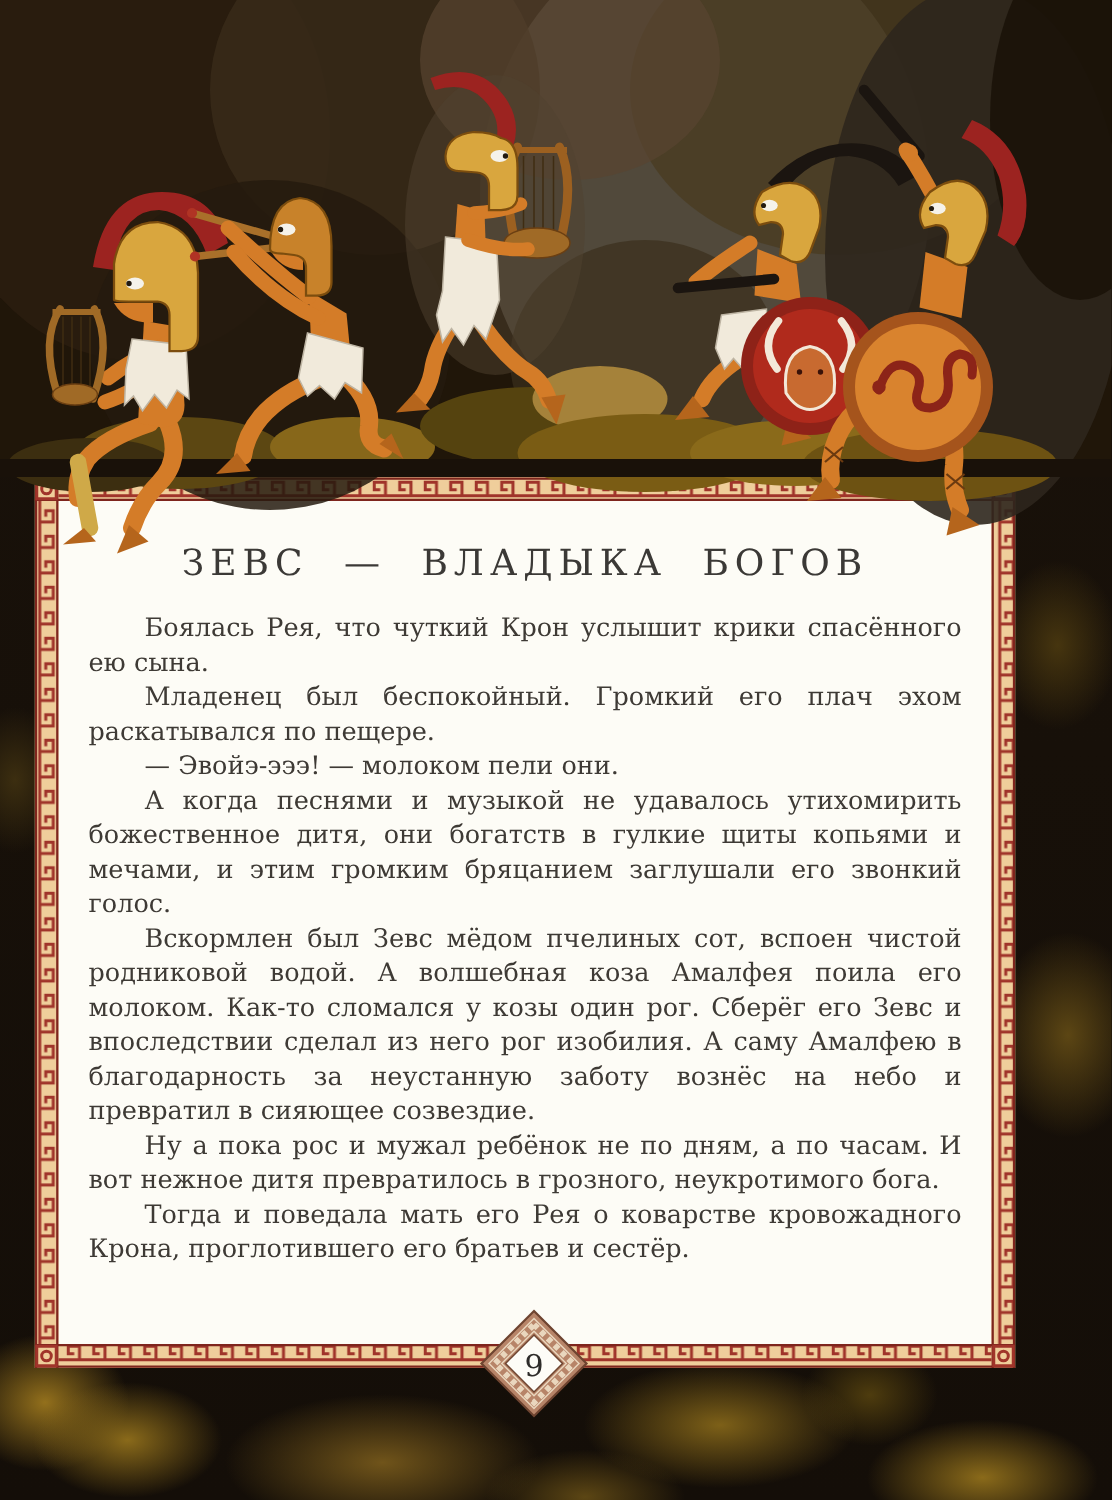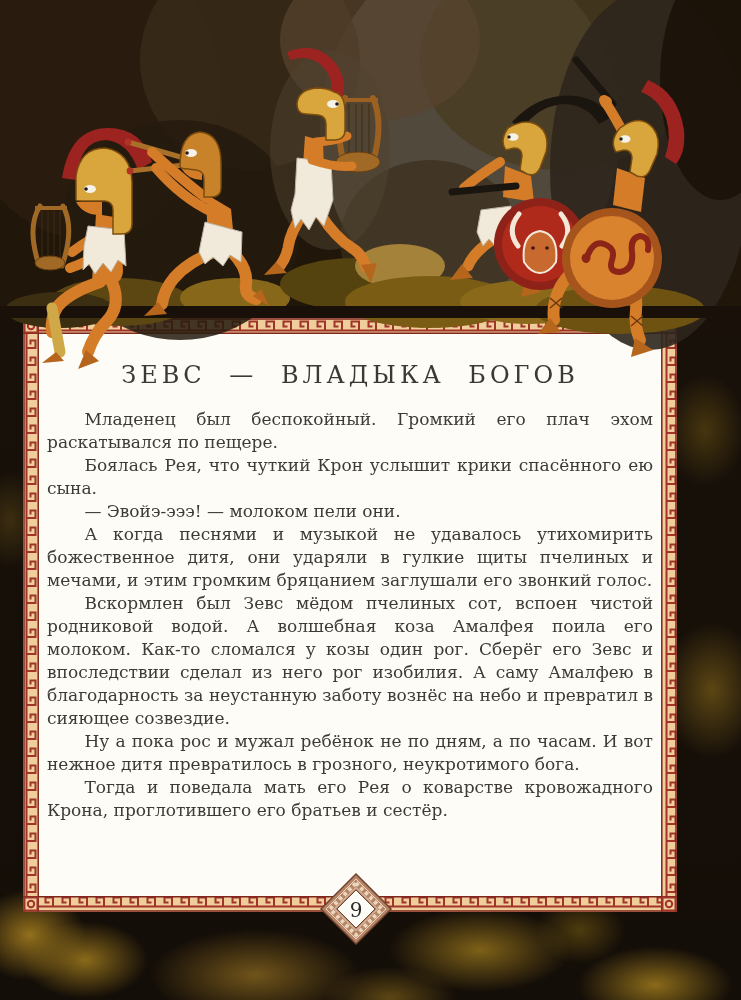--- a/index.html
+++ b/index.html
@@ -22,21 +22,21 @@
       radial-gradient(55px 75px at 705px 430px, #46350f 0%, rgba(70,53,15,0) 75%),
       radial-gradient(45px 65px at 10px 520px,  #3c2e10 0%, rgba(60,46,16,0) 75%),
       radial-gradient(60px 45px at 580px 930px, #4e3c0e 0%, rgba(78,60,14,0) 75%),
       linear-gradient(#1a120a,#140e08);
   }
   .illustration{position:absolute;left:0;top:0;z-index:3;pointer-events:none;}
   .frame{position:absolute;left:23px;top:318px;width:654px;height:594px;z-index:2;}
   .frame-svg{position:absolute;left:0;top:0;}
   .content{
     position:absolute;left:16px;top:16px;right:16px;bottom:16px;
-    padding:0 8px;box-sizing:border-box;overflow:hidden;
+    padding:0 20px;box-sizing:border-box;overflow:hidden;
     color:#3e3a35;
   }
   .content h1{
     margin:27px 0 19px 0;text-align:center;font-weight:normal;
     font-size:24px;letter-spacing:4px;word-spacing:12px;color:#3b3936;
   }
   .content p{
     margin:0;font-size:17px;line-height:23px;text-align:justify;
     text-indent:2.2em;color:#3e3a35;
   }
@@ -232,24 +232,24 @@
       <circle cx="646" cy="8" r="3.2" fill="none" stroke="#a0342a" stroke-width="2"></circle>
       <rect x="1.5" y="579.5" width="13" height="13" fill="#efce9b" stroke="#a0342a" stroke-width="2"></rect>
       <circle cx="8" cy="586" r="3.2" fill="none" stroke="#a0342a" stroke-width="2"></circle>
       <rect x="639.5" y="579.5" width="13" height="13" fill="#efce9b" stroke="#a0342a" stroke-width="2"></rect>
       <circle cx="646" cy="586" r="3.2" fill="none" stroke="#a0342a" stroke-width="2"></circle>
     </g>
   </svg>
 
   <div class="content">
     <h1>ЗЕВС — ВЛАДЫКА БОГОВ</h1>
+    <p>Боялась Рея, что чуткий Крон услышит крики спасённого ею сына.</p>
     <p>Младенец был беспокойный. Громкий его плач эхом раскатывался по пещере.</p>
-    <p>Боялась Рея, что чуткий Крон услышит крики спасённого ею сына.</p>
     <p>— Эвойэ-эээ! — молоком пели они.</p>
-    <p>А когда песнями и музыкой не удавалось утихомирить божественное дитя, они ударяли в гулкие щиты пчелиных и мечами, и этим громким бряцанием заглушали его звонкий голос.</p>
+    <p>А когда песнями и музыкой не удавалось утихомирить божественное дитя, они богатств в гулкие щиты копьями и мечами, и этим громким бряцанием заглушали его звонкий голос.</p>
     <p>Вскормлен был Зевс мёдом пчелиных сот, вспоен чистой родниковой водой. А волшебная коза Амалфея поила его молоком. Как-то сломался у козы один рог. Сберёг его Зевс и впоследствии сделал из него рог изобилия. А саму Амалфею в благодарность за неустанную заботу вознёс на небо и превратил в сияющее созвездие.</p>
     <p>Ну а пока рос и мужал ребёнок не по дням, а по часам. И вот нежное дитя превратилось в грозного, неукротимого бога.</p>
     <p>Тогда и поведала мать его Рея о коварстве кровожадного Крона, проглотившего его братьев и сестёр.</p>
   </div>
 </div>
 
 <svg class="diamond" width="80" height="80" viewBox="0 0 80 80">
   <polygon points="40,5 75,40 40,75 5,40" fill="#b78468" stroke="#6e4430" stroke-width="1.5"></polygon>
   <polygon points="40,10 70,40 40,70 10,40" fill="none" stroke="#e9d6bd" stroke-width="1"></polygon>
   <polygon points="40,14 66,40 40,66 14,40" fill="none" stroke="#e9d6bd" stroke-width="4" stroke-dasharray="3.5 3"></polygon>

